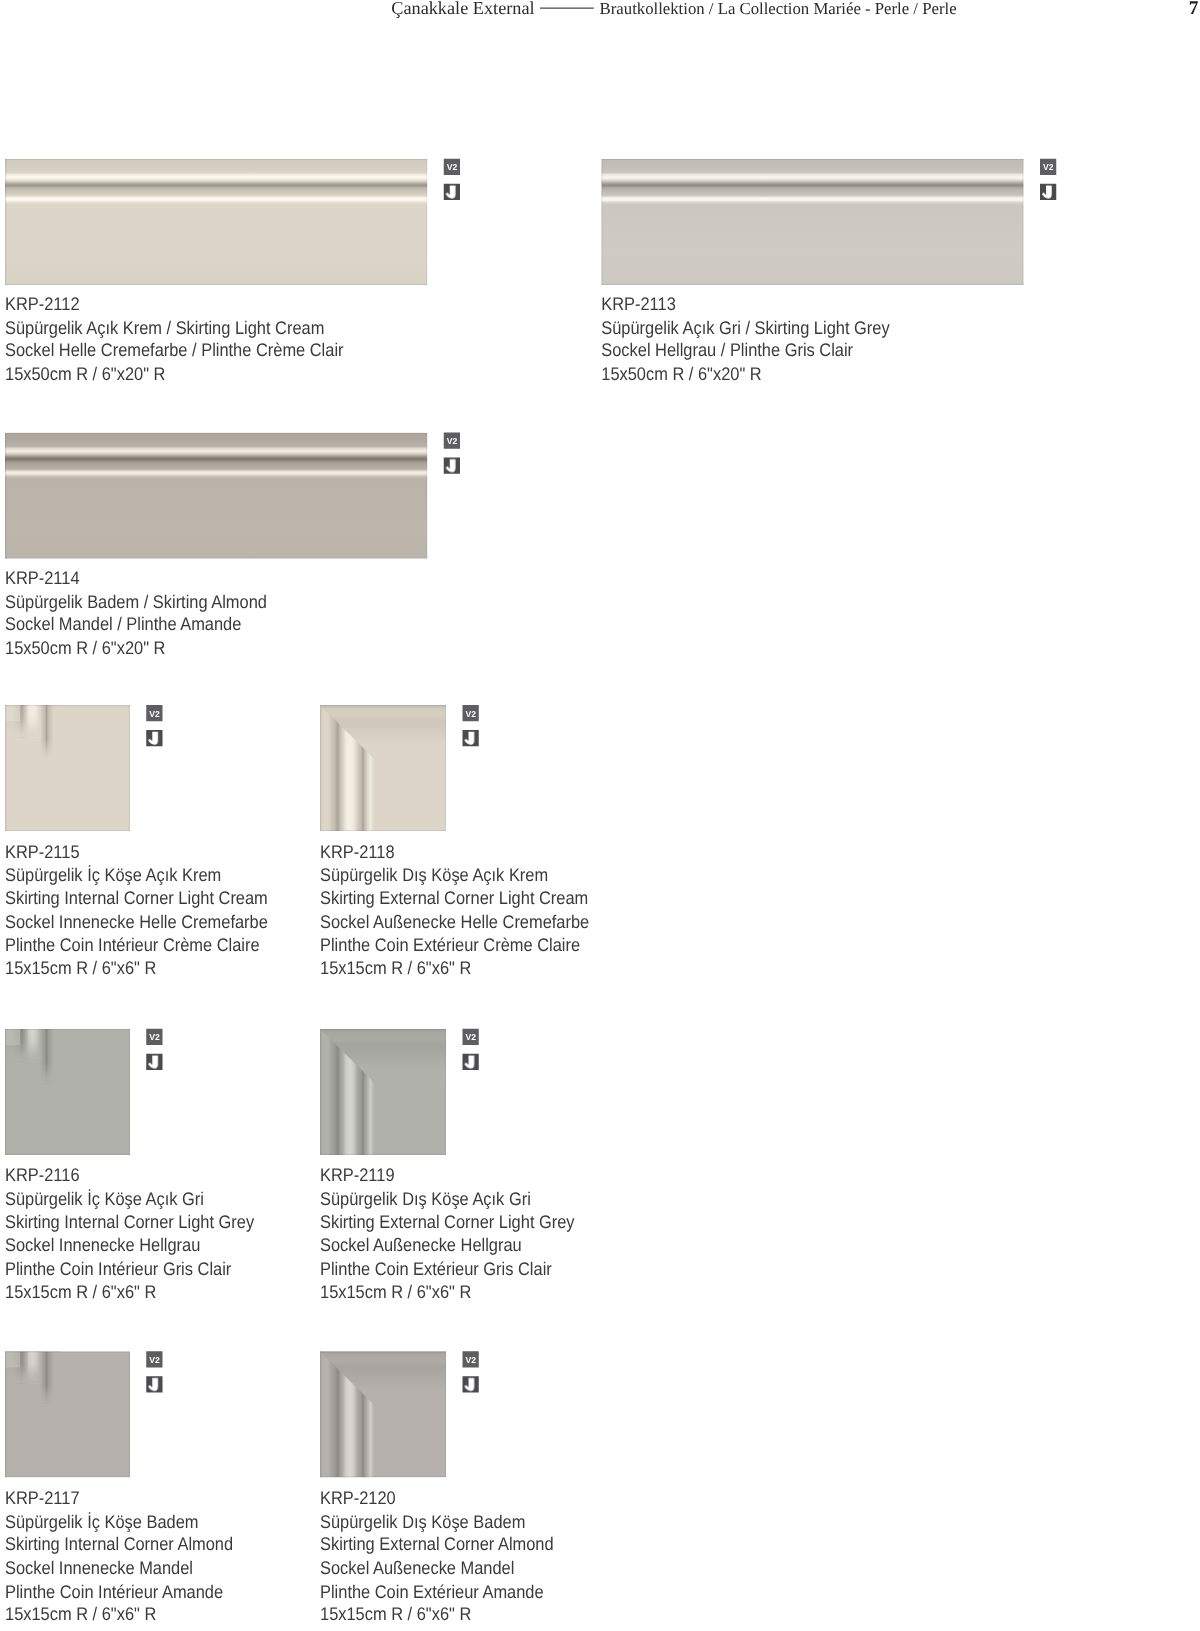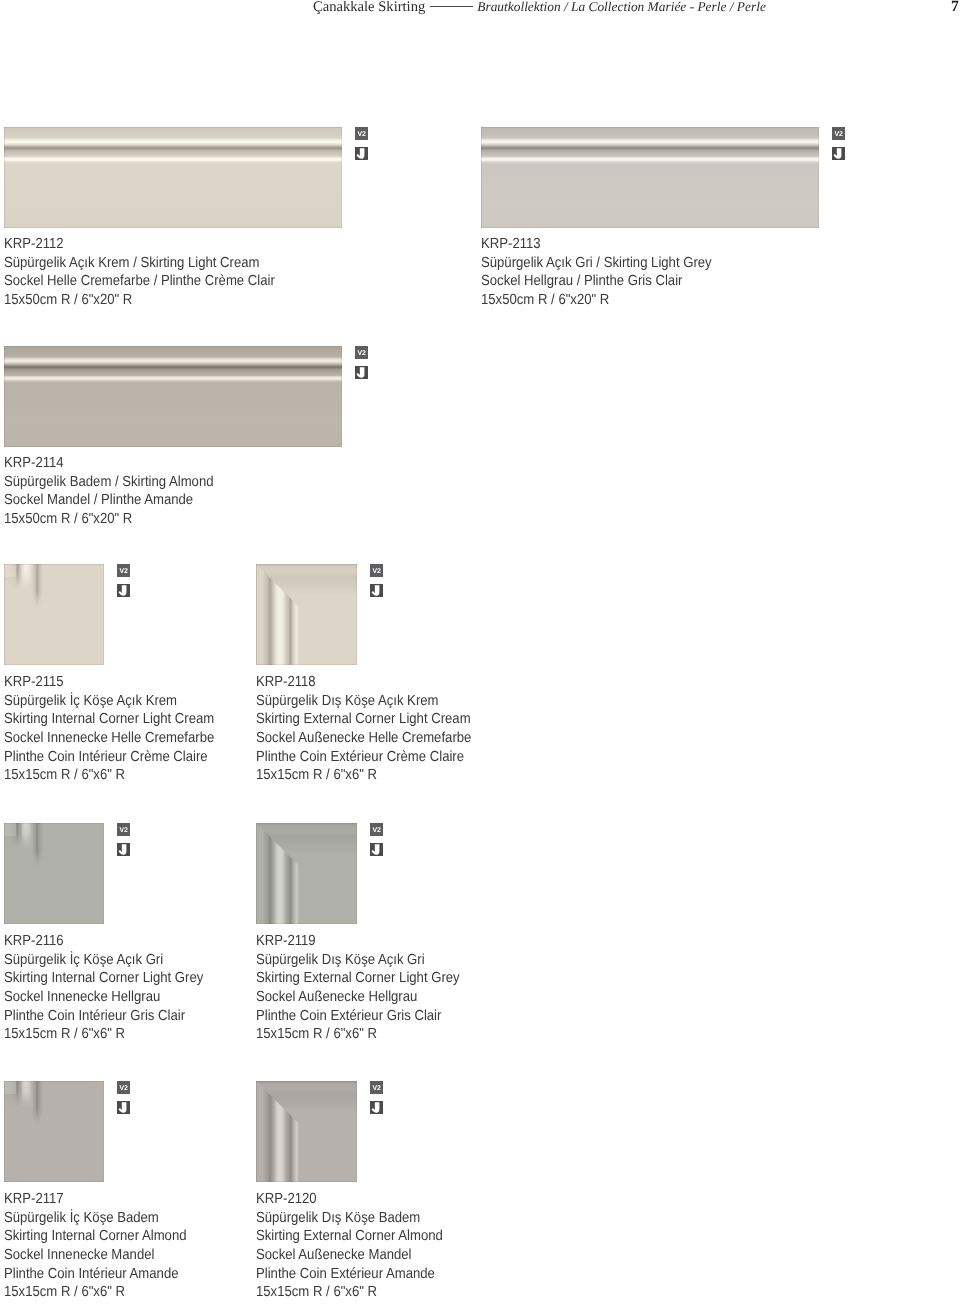--- a/index.html
+++ b/index.html
@@ -5,21 +5,21 @@
 <style>
   html,body{margin:0;padding:0;}
   body{width:960px;height:1305px;background:#ffffff;font-family:"Liberation Sans",sans-serif;overflow:hidden;
        -webkit-font-smoothing:antialiased;text-rendering:geometricPrecision;}
   .page{position:absolute;left:0;top:0;width:960px;height:1305px;background:#ffffff;}
 
   
   .hdr{position:absolute;left:0;top:0;width:960px;height:26px;}
   .hdr-center{position:absolute;left:313px;top:-1px;white-space:nowrap;font-family:"Liberation Serif",serif;font-size:14.6px;color:#2b2b2b;}
   .hdr-rule{display:inline-block;width:43px;height:1px;background:#4a4a4a;vertical-align:4px;margin:0 4.5px;}
-  .hdr-sub{font-style:italic;font-size:13.4px;}
+  .hdr-sub{font-size:13.4px;}
   .pageno{position:absolute;left:951px;top:-2px;font-family:"Liberation Serif",serif;font-size:15.5px;color:#1f1f1f;font-weight:700;}
 
   
   .prod{position:absolute;}
   .tile{position:absolute;left:0;top:0;overflow:hidden;}
 
   .txt{position:absolute;left:0;font-size:14.6px;color:#3a3a3a;white-space:nowrap;
        transform:scaleX(0.9);transform-origin:0 0;}
   .txt .ln{height:18.7px;line-height:18.7px;}
 
@@ -37,21 +37,21 @@
   .badge-arrow{width:13px;height:13px;background:#4b4b4d;margin-top:7px;position:relative;}
   .badge-arrow svg{position:absolute;left:0;top:0;transform:translateZ(0);}
 </style>
 </head>
 <body>
 
 <div class="page">
 
   <div class="hdr">
     <div class="hdr-center">
-      <span>Çanakkale Skirting</span><span class="hdr-rule"></span><span class="hdr-sub">Brautkollektion / La Collection Mariée - Perle / Perle</span>
+      <span>Çanakkale External</span><span class="hdr-rule"></span><span class="hdr-sub">Brautkollektion / La Collection Mariée - Perle / Perle</span>
     </div>
     <div class="pageno">7</div>
   </div>
 
   <div id="products">
       <div class="prod" style="left: 0px; top: 0px;">
         <div class="tile tone-cream shape-skirting" style="left:4px;top:127px;width:338px;height:101px;position:absolute">
           <svg width="338" height="101" viewBox="0 0 338 101" preserveAspectRatio="none">
             <defs>
               <linearGradient id="sk-cream" gradientUnits="userSpaceOnUse" x1="0" y1="0" x2="0" y2="101">

